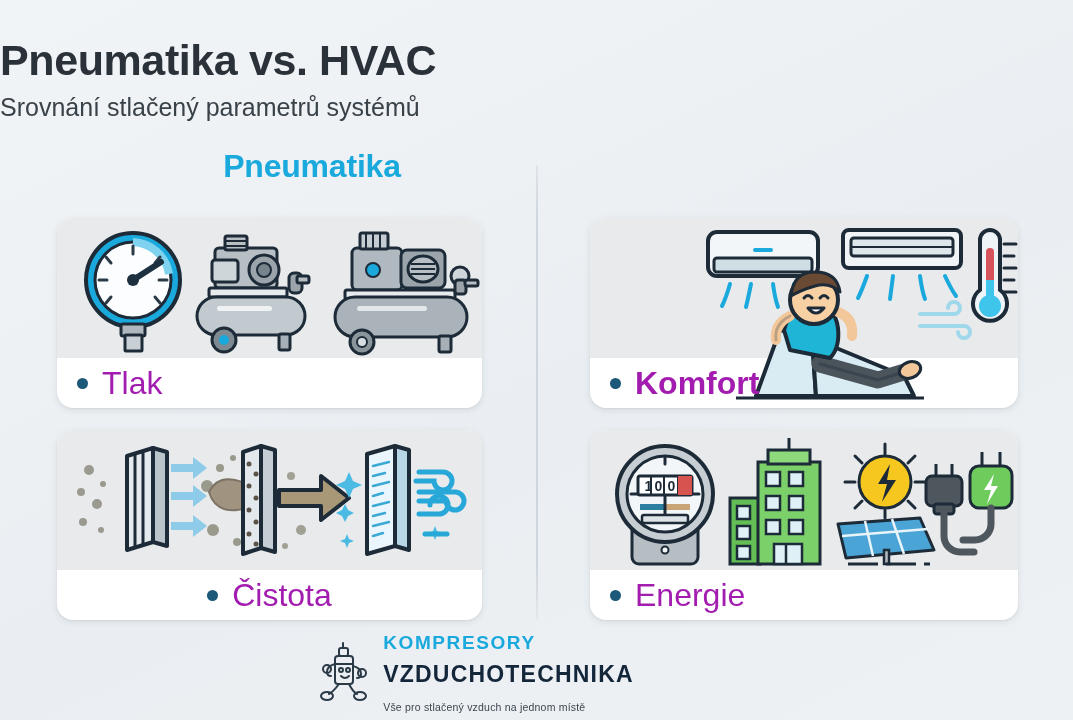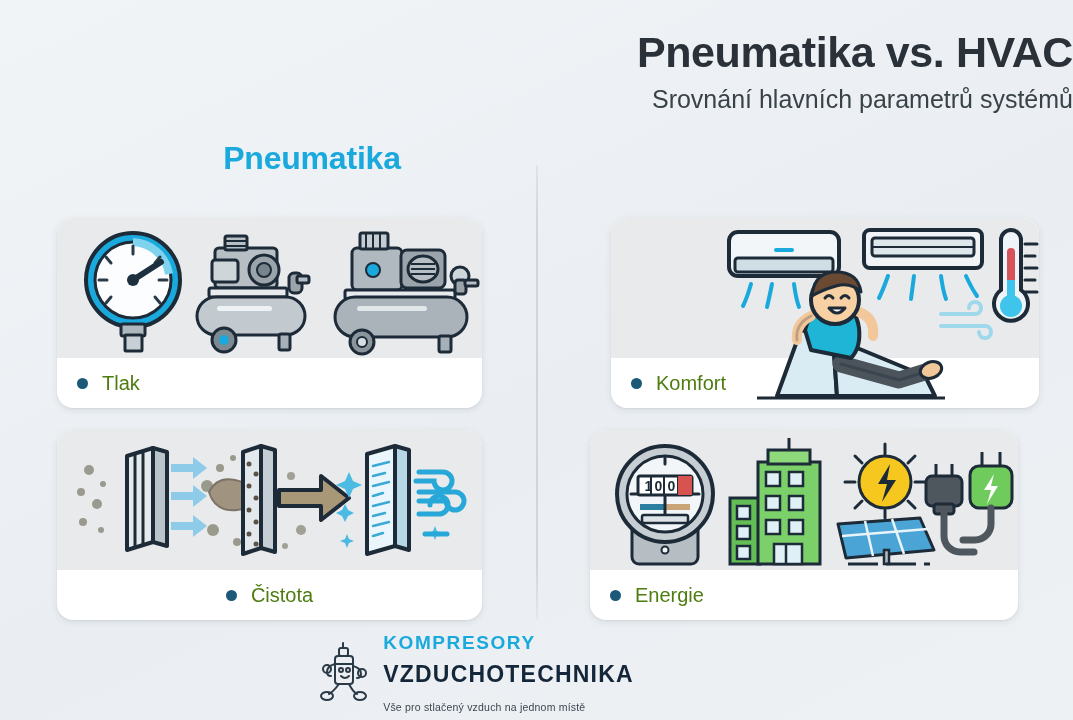--- a/index.html
+++ b/index.html
@@ -9,21 +9,21 @@
     font-family: "Liberation Sans", sans-serif;
     overflow: hidden;
   }
   .page {
     position: relative;
     width: 1073px; height: 720px;
     background: linear-gradient(155deg, #f1f4f7 0%, #eaeef2 55%, #eef1f4 100%);
   }
 
   
-  .header { padding-top: 30px; text-align: right; }
+  .header { padding-top: 38px; text-align: left; }
   .title {
     font-size: 43px; font-weight: bold; color: #2a3138;
     letter-spacing: -0.4px; line-height: 1.05;
   }
   .subtitle {
     margin-top: 10px; font-size: 25px; color: #3a4249; font-weight: 400;
   }
 
   
   .colheads { position: relative; margin-top: 26px; height: 48px; }
@@ -46,40 +46,40 @@
     position: absolute; top: 218px; left: 0; width: 1073px; height: 400px;
   }
   .card {
     position: absolute;
     background: #ffffff;
     border-radius: 16px;
     box-shadow: 0 2px 7px rgba(40,55,70,0.10), 0 1px 2px rgba(40,55,70,0.06);
     overflow: hidden;
   }
   .card.c1 { left: 57px;  top: 0;   width: 425px; height: 190px; }
-  .card.c2 { left: 611px; top: 0;   width: 428px; height: 190px; }
+  .card.c2 { left: 590px; top: 0;   width: 428px; height: 190px; font-weight: bold; }
   .card.c3 { left: 57px;  top: 212px; width: 425px; height: 190px; }
   .card.c4 { left: 590px; top: 212px; width: 428px; height: 190px; }
 
   .art {
     position: relative;
     height: 140px;
     background: #e8eaec;
     border-radius: 16px 16px 0 0;
   }
   .label-bar {
     height: 50px; display: flex; align-items: center;
     padding: 0 20px; position: relative; z-index: 4;
   }
   .label-bar.center { justify-content: center; }
   .bullet {
     width: 11px; height: 11px; border-radius: 50%;
     background: #1c5878; margin-right: 14px; flex: none;
   }
-  .label-text { font-size: 20px; color: #4d7c0f; }
+  .label-text { font-size: 32px; color: #a21caf; }
 
   
   .overflow-art { position: absolute; z-index: 3; pointer-events: none; }
 
   
   .footer {
     position: absolute; left: 0; bottom: 8px; width: 951px;
     display: flex; align-items: center; justify-content: center; gap: 10px;
   }
   .brand { line-height: 1; }
@@ -95,21 +95,21 @@
   }
   svg { display: block; }
 </style>
 </head>
 <body>
 
 <div class="page">
 
   <div class="header">
     <div class="title">Pneumatika vs. HVAC</div>
-    <div class="subtitle">Srovnání hlavních parametrů systémů</div>
+    <div class="subtitle">Srovnání stlačený parametrů systémů</div>
   </div>
 
   <div class="colheads">
     <div class="colhead left">Pneumatika</div>
   </div>
 
   <div class="divider"></div>
 
   <div class="grid">
 

